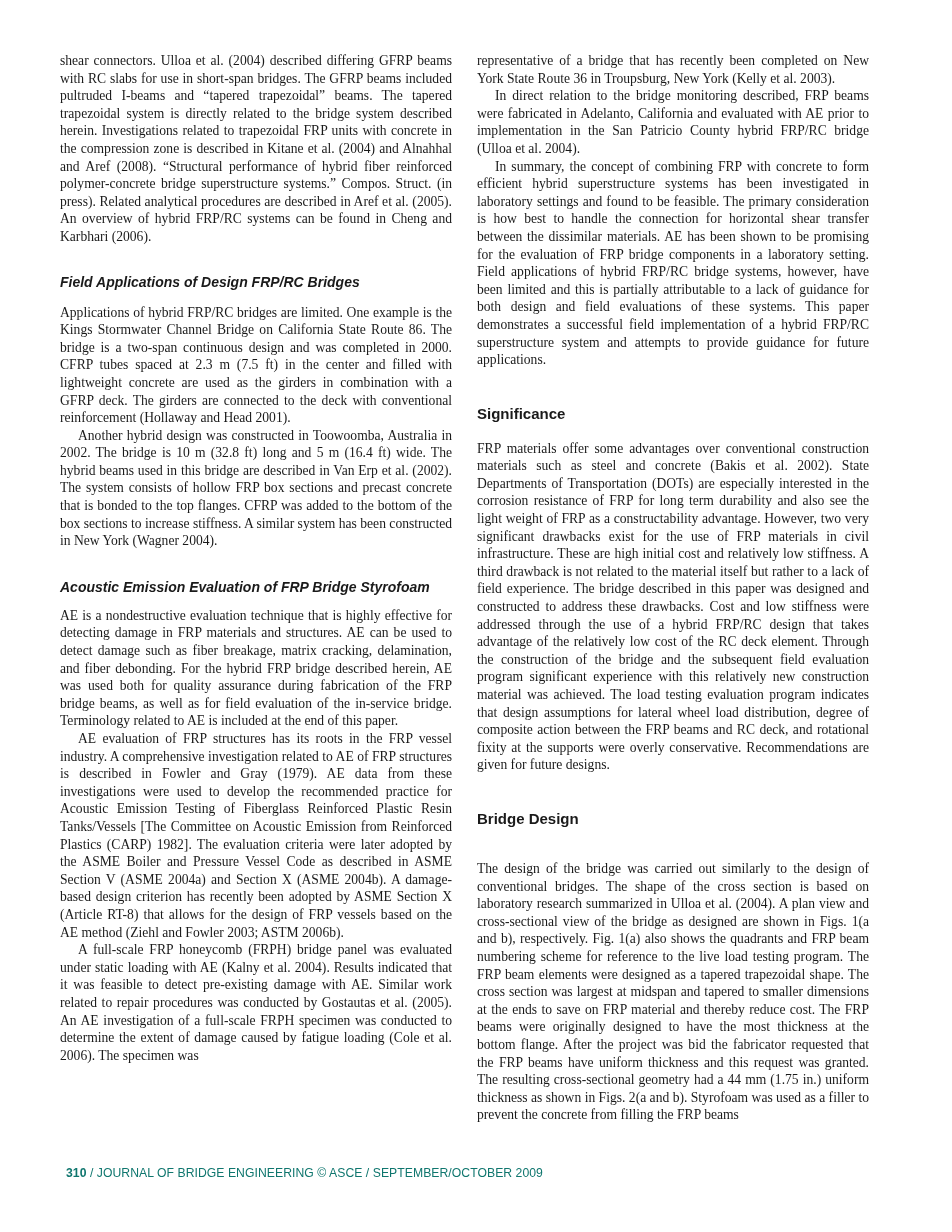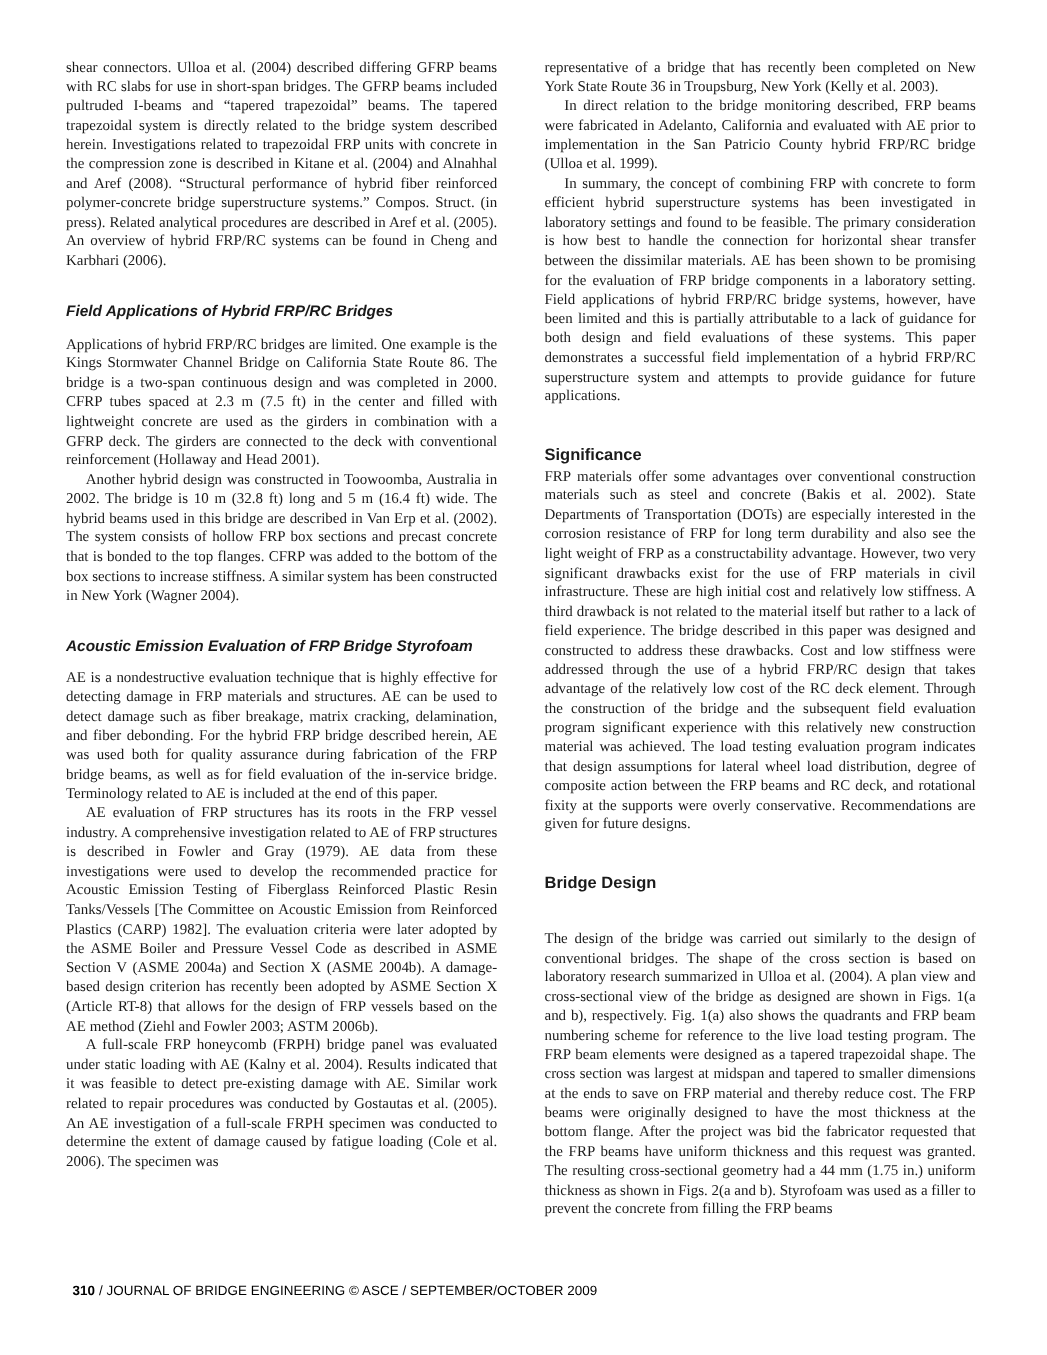--- a/index.html
+++ b/index.html
@@ -1,48 +1,48 @@
 <!DOCTYPE html>
 <html><head>
 <meta charset="utf-8">
 <style>
   html, body { margin: 0; padding: 0; background: #ffffff; }
   body { width: 952px; height: 1232px; position: relative; overflow: hidden; color: #1a1a1a; }
   .col { position: absolute; top: 52px; width: 392px; font-family: "Liberation Serif", serif; font-size: 13.6px; line-height: 17.6px; text-align: justify; hyphens: manual; }
   .col-left { left: 60px; }
-  .col-right { left: 495px; }
+  .col-right { left: 477px; }
   p { margin: 0; }
   p.indent { text-indent: 18px; }
   h3.sub { font-family: "Liberation Sans", sans-serif; font-style: italic; font-weight: bold; font-size: 14px; line-height: 18px; margin: 0; text-align: left; }
   h2.sec { font-family: "Liberation Sans", sans-serif; font-weight: bold; font-size: 15px; line-height: 18px; margin: 0; text-align: left; }
-  .footer { position: absolute; left: 66px; top: 1166px; font-family: "Liberation Sans", sans-serif; font-size: 12.2px; color: #000000; letter-spacing: 0.05px; }
+  .footer { position: absolute; left: 66px; top: 1166px; font-family: "Liberation Sans", sans-serif; font-size: 12.2px; color: #0f766e; letter-spacing: 0.05px; }
   .footer b { font-weight: bold; }
 </style>
 </head>
 <body>
 
 <div class="col col-left">
   <p>shear connectors. Ulloa et al. (2004) described differing GFRP beams with RC slabs for use in short-span bridges. The GFRP beams included pultruded I-beams and “tapered trapezoidal” beams. The tapered trapezoidal system is directly related to the bridge system described herein. Investigations related to trapezoi­dal FRP units with concrete in the compression zone is described in Kitane et al. (2004) and Alnahhal and Aref (2008). “Structural performance of hybrid fiber reinforced polymer-concrete bridge superstructure systems.” Compos. Struct. (in press). Related ana­lytical procedures are described in Aref et al. (2005). An over­view of hybrid FRP/RC systems can be found in Cheng and Karbhari (2006).</p>
 
-  <h3 class="sub" style="margin-top:27px;margin-bottom:13px;">Field Applications of Hybrid FRP/RC Bridges</h3>
+  <h3 class="sub" style="margin-top:27px;margin-bottom:13px;">Field Applications of Design FRP/RC Bridges</h3>
   <p>Applications of hybrid FRP/RC bridges are limited. One example is the Kings Stormwater Channel Bridge on California State Route 86. The bridge is a two-span continuous design and was completed in 2000. CFRP tubes spaced at 2.3 m (7.5 ft) in the center and filled with lightweight concrete are used as the girders in combination with a GFRP deck. The girders are connected to the deck with conventional reinforcement (Hollaway and Head 2001).</p>
   <p class="indent">Another hybrid design was constructed in Toowoomba, Aus­tralia in 2002. The bridge is 10 m (32.8 ft) long and 5 m (16.4 ft) wide. The hybrid beams used in this bridge are described in Van Erp et al. (2002). The system consists of hollow FRP box sections and precast concrete that is bonded to the top flanges. CFRP was added to the bottom of the box sections to increase stiffness. A similar system has been constructed in New York (Wagner 2004).</p>
 
   <h3 class="sub" style="margin-top:28px;margin-bottom:11px;">Acoustic Emission Evaluation of FRP Bridge Styrofoam</h3>
   <p>AE is a nondestructive evaluation technique that is highly effec­tive for detecting damage in FRP materials and structures. AE can be used to detect damage such as fiber breakage, matrix cracking, delamination, and fiber debonding. For the hybrid FRP bridge described herein, AE was used both for quality assurance during fabrication of the FRP bridge beams, as well as for field evalua­tion of the in-service bridge. Terminology related to AE is in­cluded at the end of this paper.</p>
   <p class="indent">AE evaluation of FRP structures has its roots in the FRP vessel industry. A comprehensive investigation related to AE of FRP structures is described in Fowler and Gray (1979). AE data from these investigations were used to develop the recommended prac­tice for Acoustic Emission Testing of Fiberglass Reinforced Plas­tic Resin Tanks/Vessels [The Committee on Acoustic Emission from Reinforced Plastics (CARP) 1982]. The evaluation criteria were later adopted by the ASME Boiler and Pressure Vessel Code as described in ASME Section V (ASME 2004a) and Section X (ASME 2004b). A damage-based design criterion has recently been adopted by ASME Section X (Article RT-8) that allows for the design of FRP vessels based on the AE method (Ziehl and Fowler 2003; ASTM 2006b).</p>
   <p class="indent">A full-scale FRP honeycomb (FRPH) bridge panel was evalu­ated under static loading with AE (Kalny et al. 2004). Results indicated that it was feasible to detect pre-existing damage with AE. Similar work related to repair procedures was conducted by Gostautas et al. (2005). An AE investigation of a full-scale FRPH specimen was conducted to determine the extent of damage caused by fatigue loading (Cole et al. 2006). The specimen was</p>
 </div>
 
 <div class="col col-right">
   <p>representative of a bridge that has recently been completed on New York State Route 36 in Troupsburg, New York (Kelly et al. 2003).</p>
-  <p class="indent">In direct relation to the bridge monitoring described, FRP beams were fabricated in Adelanto, California and evaluated with AE prior to implementation in the San Patricio County hybrid FRP/RC bridge (Ulloa et al. 1999).</p>
+  <p class="indent">In direct relation to the bridge monitoring described, FRP beams were fabricated in Adelanto, California and evaluated with AE prior to implementation in the San Patricio County hybrid FRP/RC bridge (Ulloa et al. 2004).</p>
   <p class="indent">In summary, the concept of combining FRP with concrete to form efficient hybrid superstructure systems has been investigated in laboratory settings and found to be feasible. The primary con­sideration is how best to handle the connection for horizontal shear transfer between the dissimilar materials. AE has been shown to be promising for the evaluation of FRP bridge compo­nents in a laboratory setting. Field applications of hybrid FRP/RC bridge systems, however, have been limited and this is partially attributable to a lack of guidance for both design and field evalu­ations of these systems. This paper demonstrates a successful field implementation of a hybrid FRP/RC superstructure system and attempts to provide guidance for future applications.</p>
 
-  <h2 class="sec" style="margin-top:36px;margin-bottom:1px;">Significance</h2>
+  <h2 class="sec" style="margin-top:36px;margin-bottom:17px;">Significance</h2>
   <p>FRP materials offer some advantages over conventional construc­tion materials such as steel and concrete (Bakis et al. 2002). State Departments of Transportation (DOTs) are especially interested in the corrosion resistance of FRP for long term durability and also see the light weight of FRP as a constructability advantage. How­ever, two very significant drawbacks exist for the use of FRP materials in civil infrastructure. These are high initial cost and relatively low stiffness. A third drawback is not related to the material itself but rather to a lack of field experience. The bridge described in this paper was designed and constructed to address these drawbacks. Cost and low stiffness were addressed through the use of a hybrid FRP/RC design that takes advantage of the relatively low cost of the RC deck element. Through the construc­tion of the bridge and the subsequent field evaluation program significant experience with this relatively new construction mate­rial was achieved. The load testing evaluation program indicates that design assumptions for lateral wheel load distribution, degree of composite action between the FRP beams and RC deck, and rotational fixity at the supports were overly conservative. Recom­mendations are given for future designs.</p>
 
   <h2 class="sec" style="margin-top:36px;margin-bottom:32px;">Bridge Design</h2>
   <p>The design of the bridge was carried out similarly to the design of conventional bridges. The shape of the cross section is based on laboratory research summarized in Ulloa et al. (2004). A plan view and cross-sectional view of the bridge as designed are shown in Figs. 1(a and b), respectively. Fig. 1(a) also shows the quadrants and FRP beam numbering scheme for reference to the live load testing program. The FRP beam elements were designed as a tapered trapezoidal shape. The cross section was largest at midspan and tapered to smaller dimensions at the ends to save on FRP material and thereby reduce cost. The FRP beams were origi­nally designed to have the most thickness at the bottom flange. After the project was bid the fabricator requested that the FRP beams have uniform thickness and this request was granted. The resulting cross-sectional geometry had a 44 mm (1.75 in.) uni­form thickness as shown in Figs. 2(a and b). Styrofoam was used as a filler to prevent the concrete from filling the FRP beams</p>
 </div>
 
 <div class="footer">
   <b>310</b><span> / JOURNAL OF BRIDGE ENGINEERING © ASCE / SEPTEMBER/OCTOBER 2009</span>
 </div>
 

